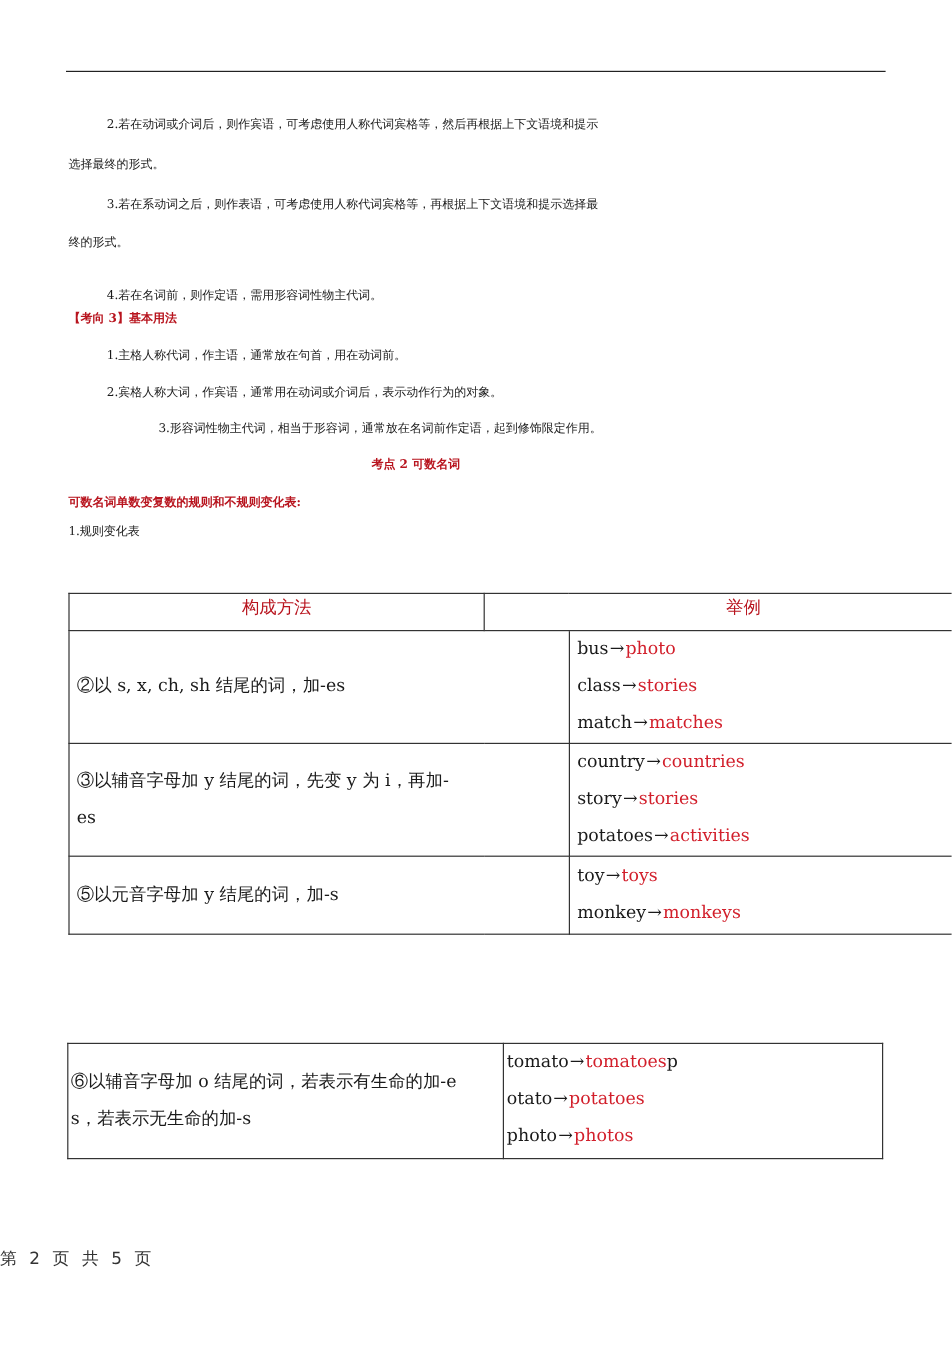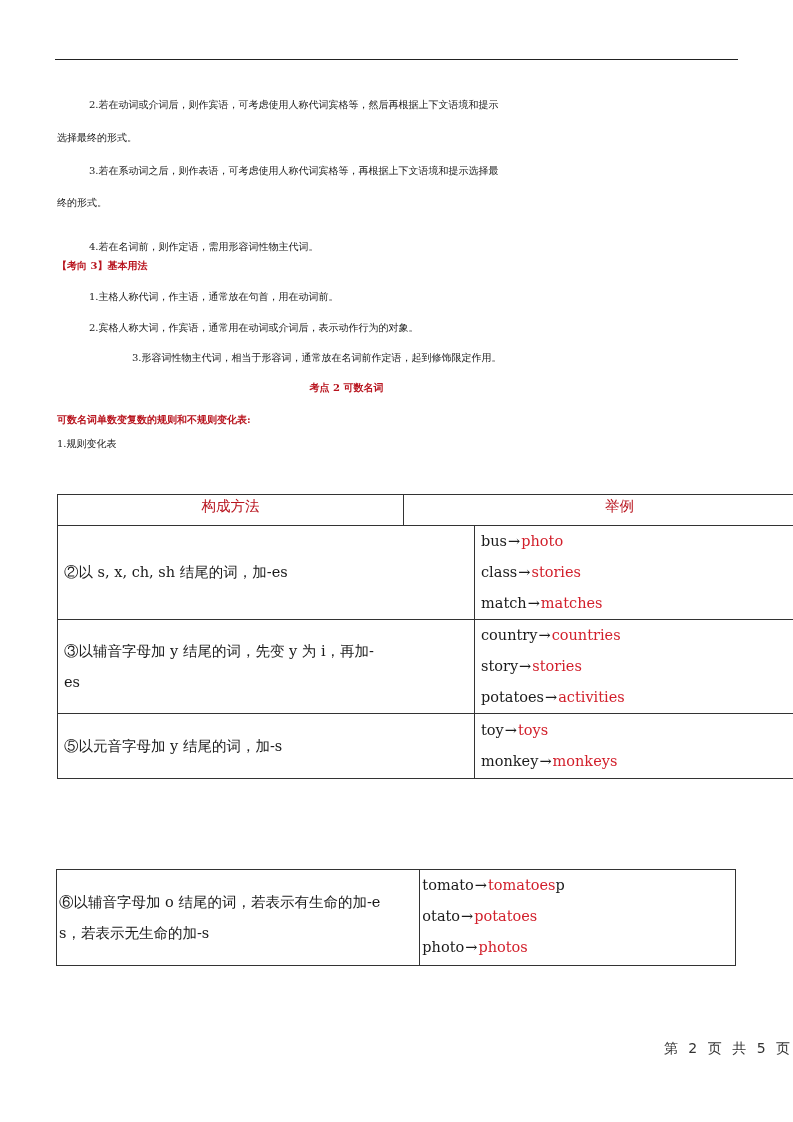--- a/index.html
+++ b/index.html
@@ -8,21 +8,21 @@
   .rule { position:absolute; left:55px; top:59px; width:683px; height:0; border-top:1.3px solid #222; }
   .p { position:absolute; font-size:10px; line-height:20px; white-space:nowrap; }
   .red { color:#b8141e; font-weight:bold; }
   .center { text-align:center; }
   table { position:absolute; border-collapse:collapse; font-size:14.5px; }
   td { border:1px solid #333; vertical-align:middle; padding:0 0 0 6px; }
   .hdr td { color:#b8141e; text-align:center; padding:0; vertical-align:top; padding-top:2px; }
   .ex { line-height:31px; }
   .ex .to { color:#d21f2b; }
   .method { line-height:31px; }
-  .footer { position:absolute; top:1040px; left:0; width:793px; text-align:right;
+  .footer { position:absolute; top:1040px; left:0; width:793px; text-align:left;
             font-family:"DejaVu Sans","Liberation Sans",sans-serif; font-size:14px; color:#333; letter-spacing:3px; }
   .arrow { margin:0 1px; }
 </style>
 </head>
 <body>
 
 <div class="rule"></div>
 
 <div class="p" style="left:89px; top:95px;">2.若在动词或介词后，则作宾语，可考虑使用人称代词宾格等，然后再根据上下文语境和提示</div>
 <div class="p" style="left:57px; top:128px;">选择最终的形式。</div>

